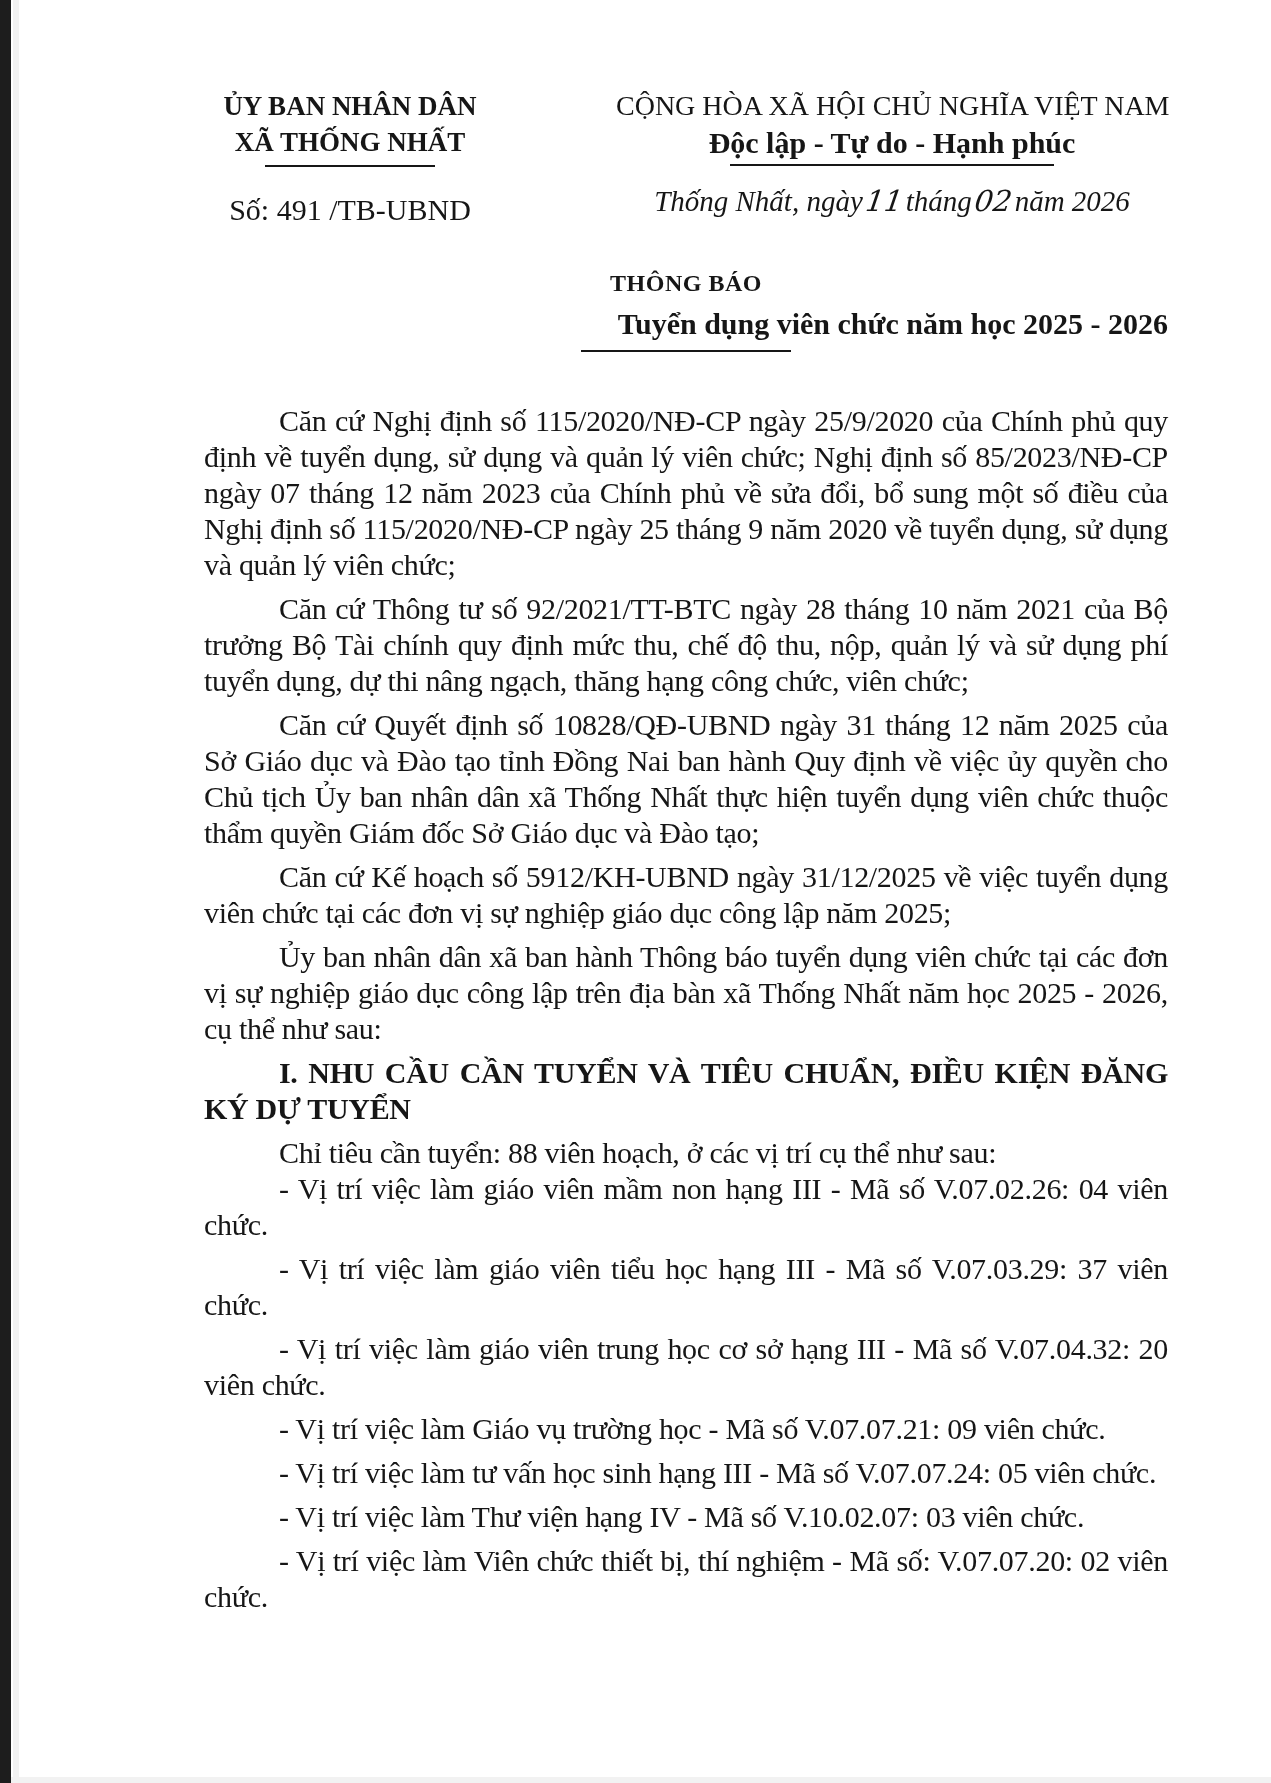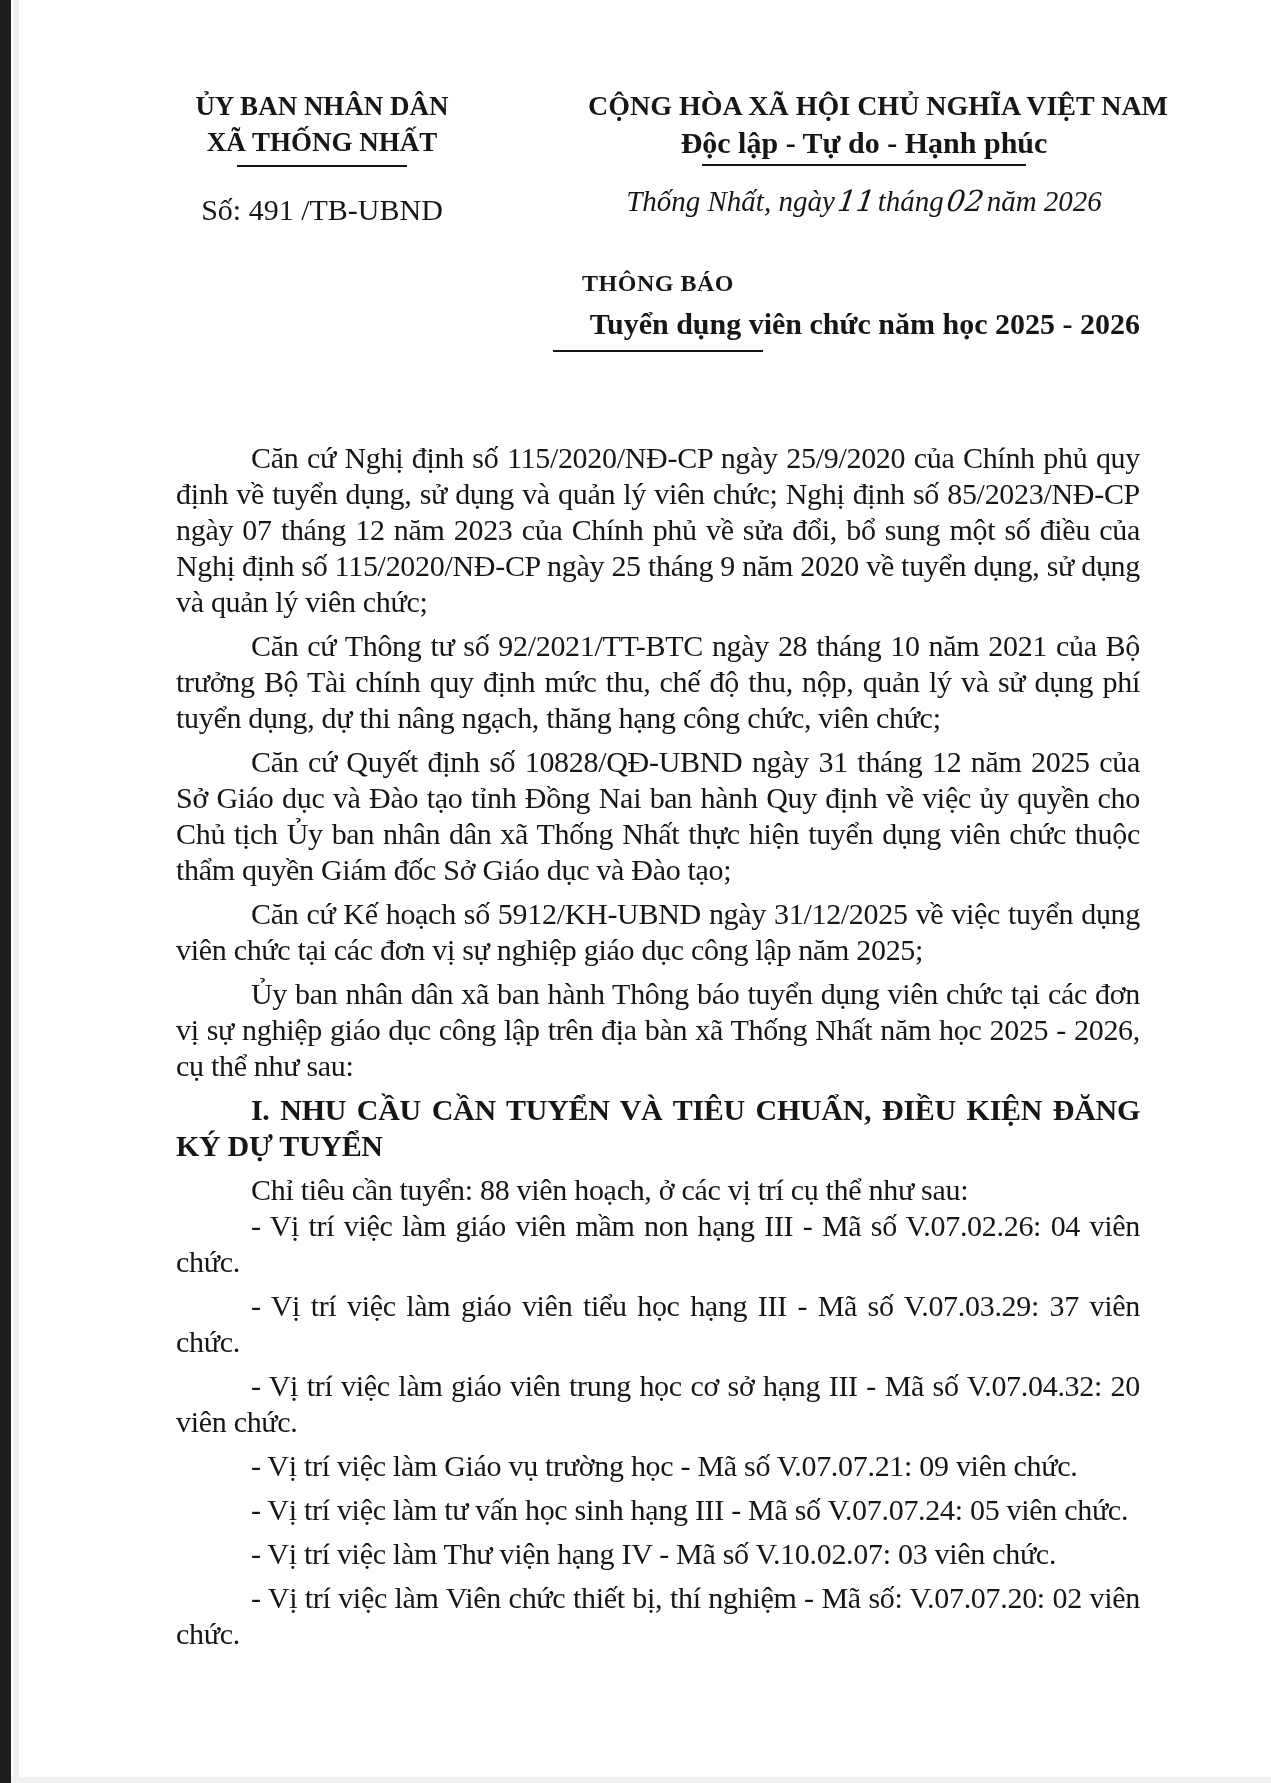--- a/index.html
+++ b/index.html
@@ -31,21 +31,21 @@
     background: #f2f2f2;
   }
   .bottom-strip {
     position: absolute;
     left: 11px; bottom: 0;
     width: 1260px; height: 6px;
     background: #f2f2f2;
   }
   .content {
     position: absolute;
-    left: 176px;
+    left: 204px;
     top: 88px;
     width: 964px;
   }
   .header {
     display: flex;
     justify-content: space-between;
     align-items: flex-start;
   }
   .org-block {
     width: 292px;
@@ -66,21 +66,21 @@
     font-size: 30px;
     line-height: 38px;
     margin-top: 24px;
     white-space: nowrap;
   }
   .nat-block {
     width: 552px;
     text-align: center;
   }
   .nat-line1 {
-    font-weight: bold;
+    font-weight: normal;
     font-size: 28px;
     line-height: 36px;
     white-space: nowrap;
   }
   .nat-line2 {
     font-weight: bold;
     font-size: 30px;
     line-height: 38px;
     white-space: nowrap;
   }
@@ -110,21 +110,21 @@
   }
   .doc-subtitle {
     font-weight: bold;
     font-size: 30px;
     line-height: 38px;
     margin-top: 2px;
     text-align: right;
   }
   .rule-title { width: 210px; margin: 7px auto 0; }
   .body-block {
-    margin-top: 88px;
+    margin-top: 51px;
   }
   .para {
     margin: 8px 0 0 0;
     font-size: 30px;
     line-height: 36px;
     text-align: justify;
     text-indent: 75px;
     letter-spacing: -0.3px;
   }
   .para:first-child { margin-top: 0; }

